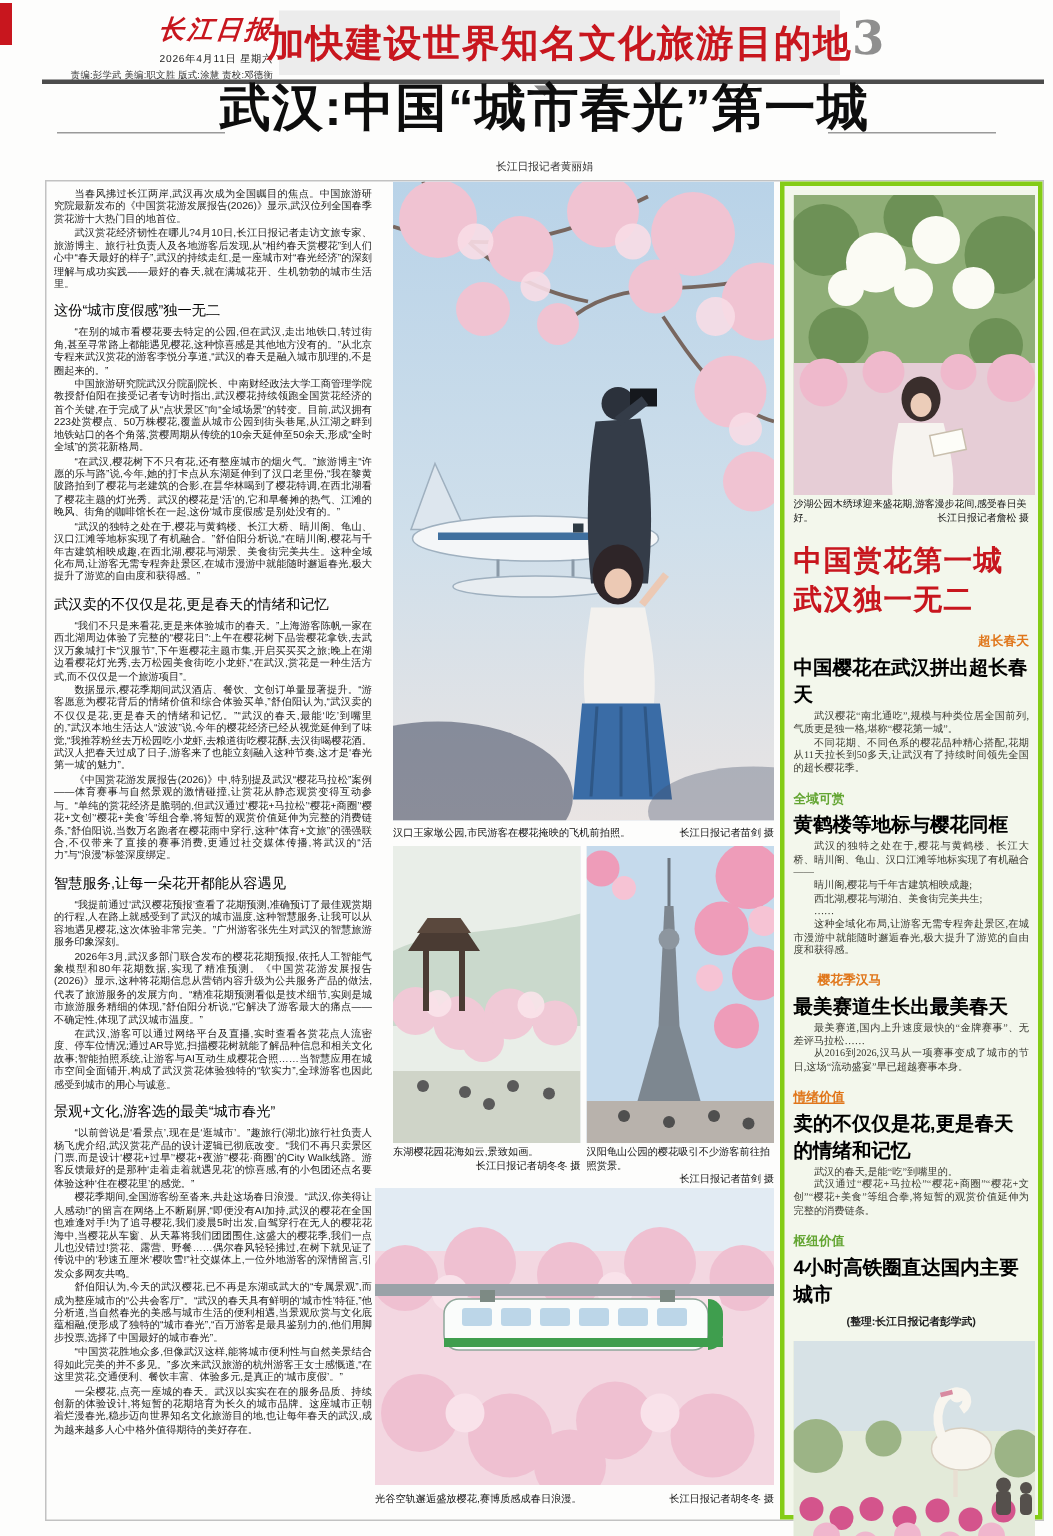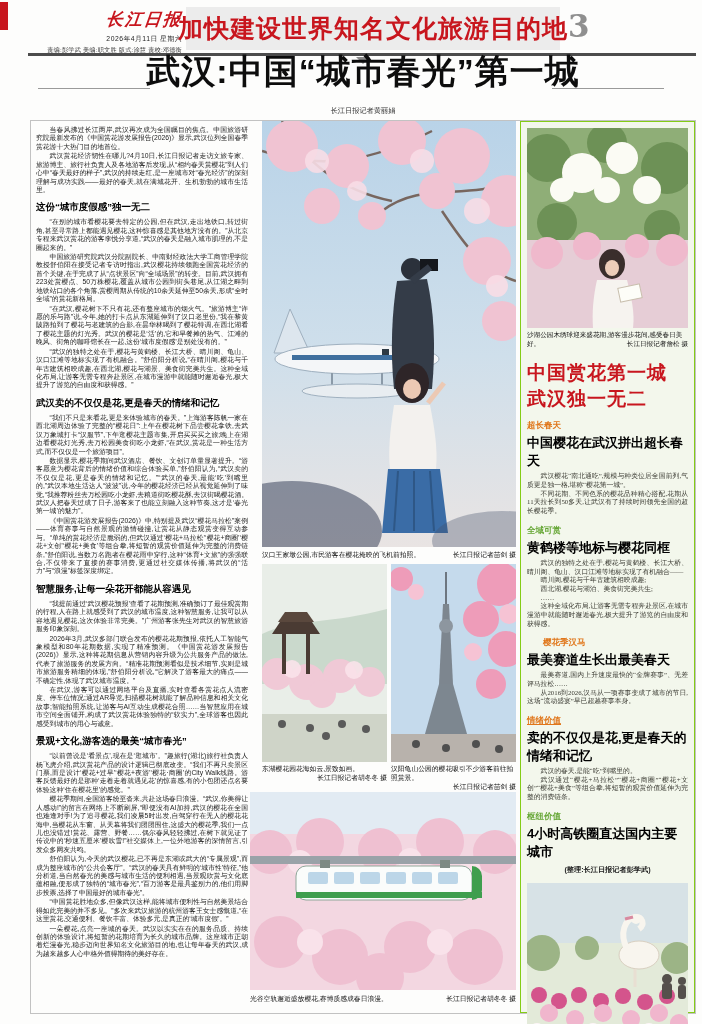--- a/index.html
+++ b/index.html
@@ -32,32 +32,32 @@
   .hl-line.left { left:38px; } .hl-line.right { right:38px; }
   .byline { position:absolute; left:30px; top:106px; width:666px; text-align:center;
             font-size:7.2px; color:#333; }
   
   .content-frame { position:absolute; left:30px; top:120px; width:666px; height:894px;
                    border:1px solid #c2c2c2; background:#fdfdfc; }
   
   .left-col { position:absolute; left:36px; top:126px; width:212px; height:884px;
               overflow:hidden; text-align:justify; }
   .left-col p { font-size:6.8px; line-height:1.24; text-indent:2em; color:#1c1c1c; margin-bottom:1px; }
-  .left-col h3 { font-size:9.5px; font-weight:bold; color:#000; margin:7px 0 4px; text-align:left; }
+  .left-col h3 { font-size:9.5px; font-weight:normal; color:#000; margin:7px 0 4px; text-align:left; }
   
   .photo { position:absolute; overflow:hidden; background:#dfe6ec; }
   .photo svg { display:block; width:100%; height:100%; }
   .cap-row { position:absolute; display:flex; justify-content:space-between;
              font-size:6.8px; color:#111; }
   .cap-block { position:absolute; font-size:6.8px; color:#111; line-height:1.3; }
   .credit { white-space:nowrap; }
   .cap-block .credit { display:block; text-align:right; }
   
   .sidebar { position:absolute; left:520px; top:121px; width:175px; height:892px;
-             background:#f3f7ec; border:1px solid #84cc16; padding:6px 6px 0 6px; }
+             background:#f3f7ec; border:3px solid #84cc16; padding:6px 6px 0 6px; }
   .sb-photo { position:relative; width:161px; overflow:hidden; background:#e8eede; }
   .sb-photo svg { display:block; width:100%; height:100%; }
   .sb-cap { font-size:6.6px; line-height:1.3; color:#111; margin-top:3px; }
   .sb-cap .credit { float:right; }
   .sb-title { font-size:19px; font-weight:900; color:#c8161e; line-height:1.35;
               margin-top:12px; letter-spacing:1px; }
   .sb-section { margin-top:9px; }
   .sb-label { font-size:8.5px; font-weight:bold; margin-bottom:2px; }
   .sb-head { font-size:13px; font-weight:bold; color:#000; margin-bottom:2px; }
   .sb-section p { font-size:6.8px; line-height:1.28; color:#3a3a32; text-indent:2em;
@@ -346,21 +346,21 @@
       <span>沙湖公园木绣球迎来盛花期,游客漫步花间,感受春日美好。</span>
       <span class="credit">长江日报记者詹松 摄</span>
     </div>
 
     <div class="sb-title">
       <div>中国赏花第一城</div>
       <div>武汉独一无二</div>
     </div>
 
     <div class="sb-section">
-      <div class="sb-label" style="color: rgb(224, 118, 26);">超长春天</div>
+      <div class="sb-label" style="color: rgb(224, 118, 26); text-align: right;">超长春天</div>
       <div class="sb-head">中国樱花在武汉拼出超长春天</div>
       <p>武汉樱花“南北通吃”,规模与种类位居全国前列,气质更是独一格,堪称“樱花第一城”。</p>
       <p>不同花期、不同色系的樱花品种精心搭配,花期从11天拉长到50多天,让武汉有了持续时间领先全国的超长樱花季。</p>
     </div>
 
     <div class="sb-section">
       <div class="sb-label" style="color: rgb(99, 165, 50);">全域可赏</div>
       <div class="sb-head">黄鹤楼等地标与樱花同框</div>
       <p>武汉的独特之处在于,樱花与黄鹤楼、长江大桥、晴川阁、龟山、汉口江滩等地标实现了有机融合——</p>
       <p>晴川阁,樱花与千年古建筑相映成趣;</p>

